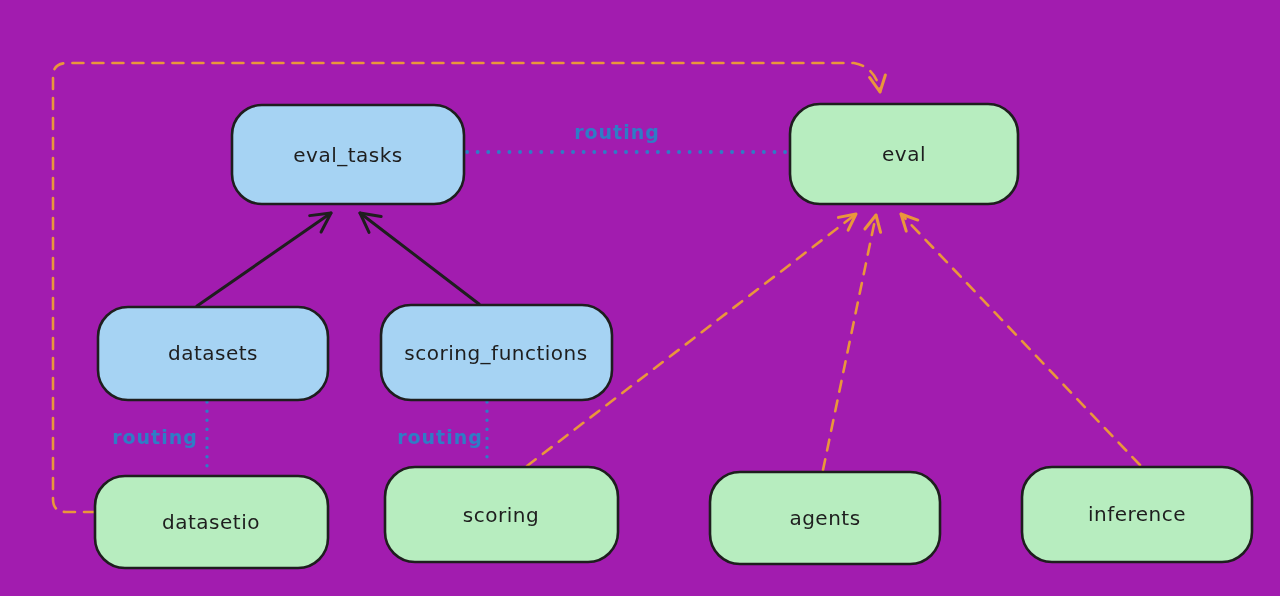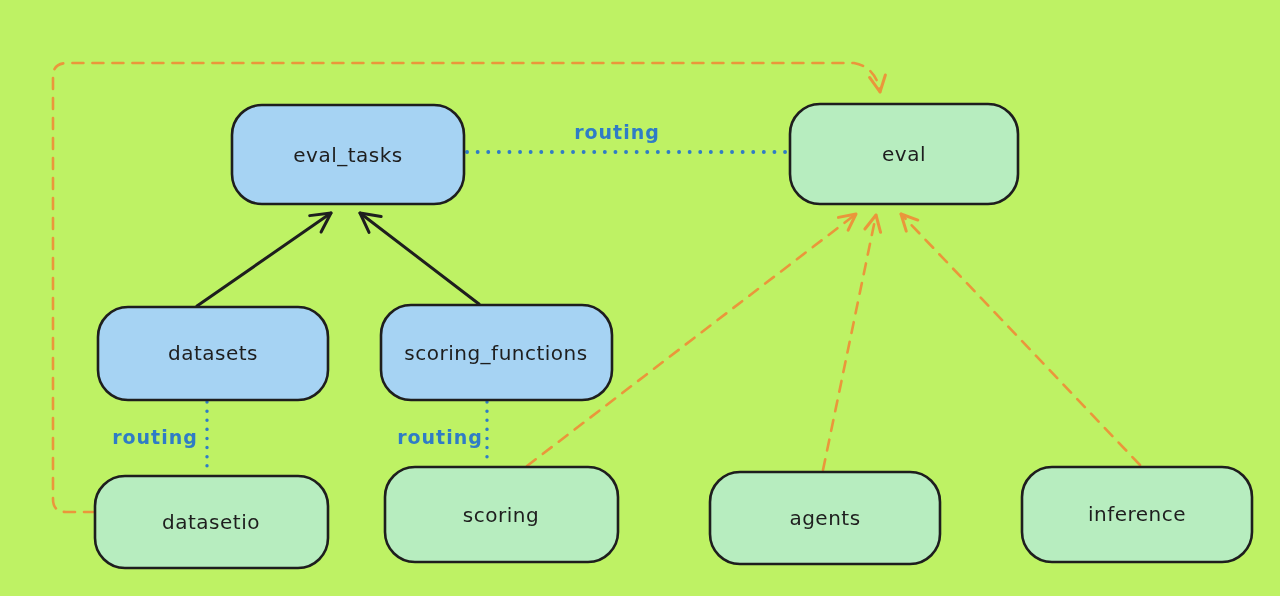--- a/index.html
+++ b/index.html
@@ -5,21 +5,21 @@
   html, body {
     margin: 0;
     padding: 0;
     background: #ffffff;
     font-family: "DejaVu Sans", "Liberation Sans", sans-serif;
   }
   .stage {
     position: relative;
     width: 1280px;
     height: 596px;
-    background: #bef264;
+    background: #a21caf;
     overflow: hidden;
   }
   svg { display: block; }
   .node-box {
     stroke: #1e1e1e;
     stroke-width: 2.6;
   }
   .node-label {
     fill: #1e1e1e;
     font-size: 20px;

